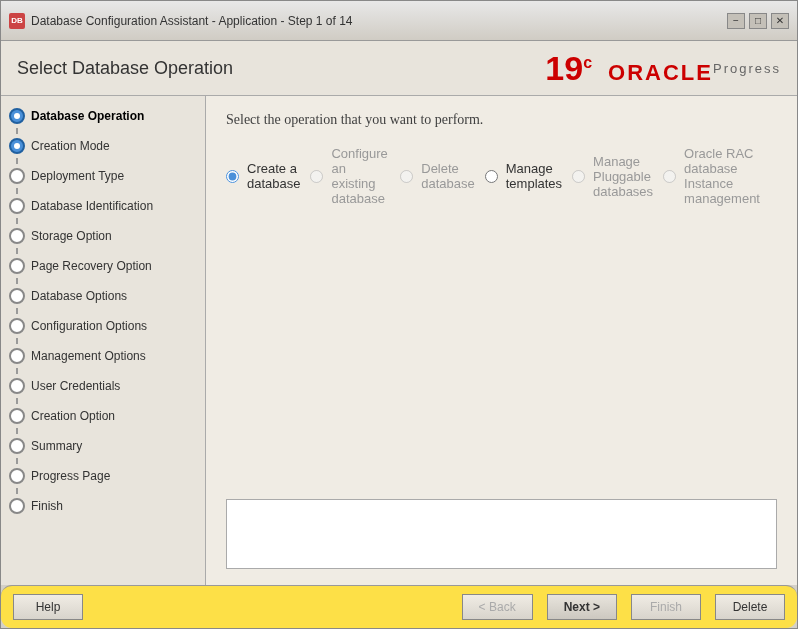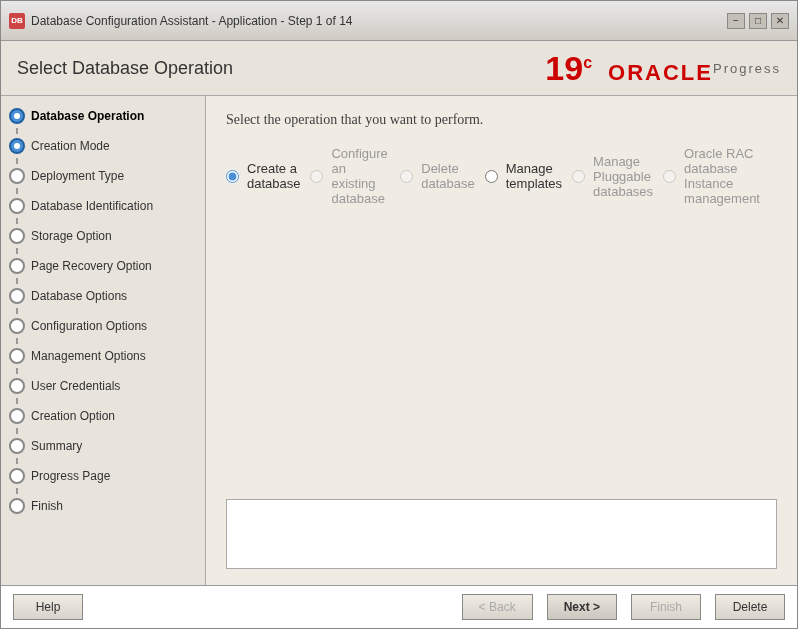--- a/index.html
+++ b/index.html
@@ -195,27 +195,28 @@
       cursor: not-allowed;
     }
     .info-box {
       margin: 16px 20px;
       border: 1px solid #aaa;
       background: white;
       min-height: 70px;
       flex-shrink: 0;
     }
     .footer {
-      background: #ffffff;
+      background: #fde047;
       border-top: 1px solid #999;
       padding: 8px 12px;
       display: flex;
       align-items: center;
       justify-content: space-between;
       flex-shrink: 0;
+      border-radius: 11px;
     }
     .footer-right {
       display: flex;
       gap: 14px;
     }
     .btn {
       padding: 5px 16px;
       font-size: 12px;
       background: linear-gradient(to bottom, #f0ece4, #d8d4cc);
       border: 1px solid #888;

